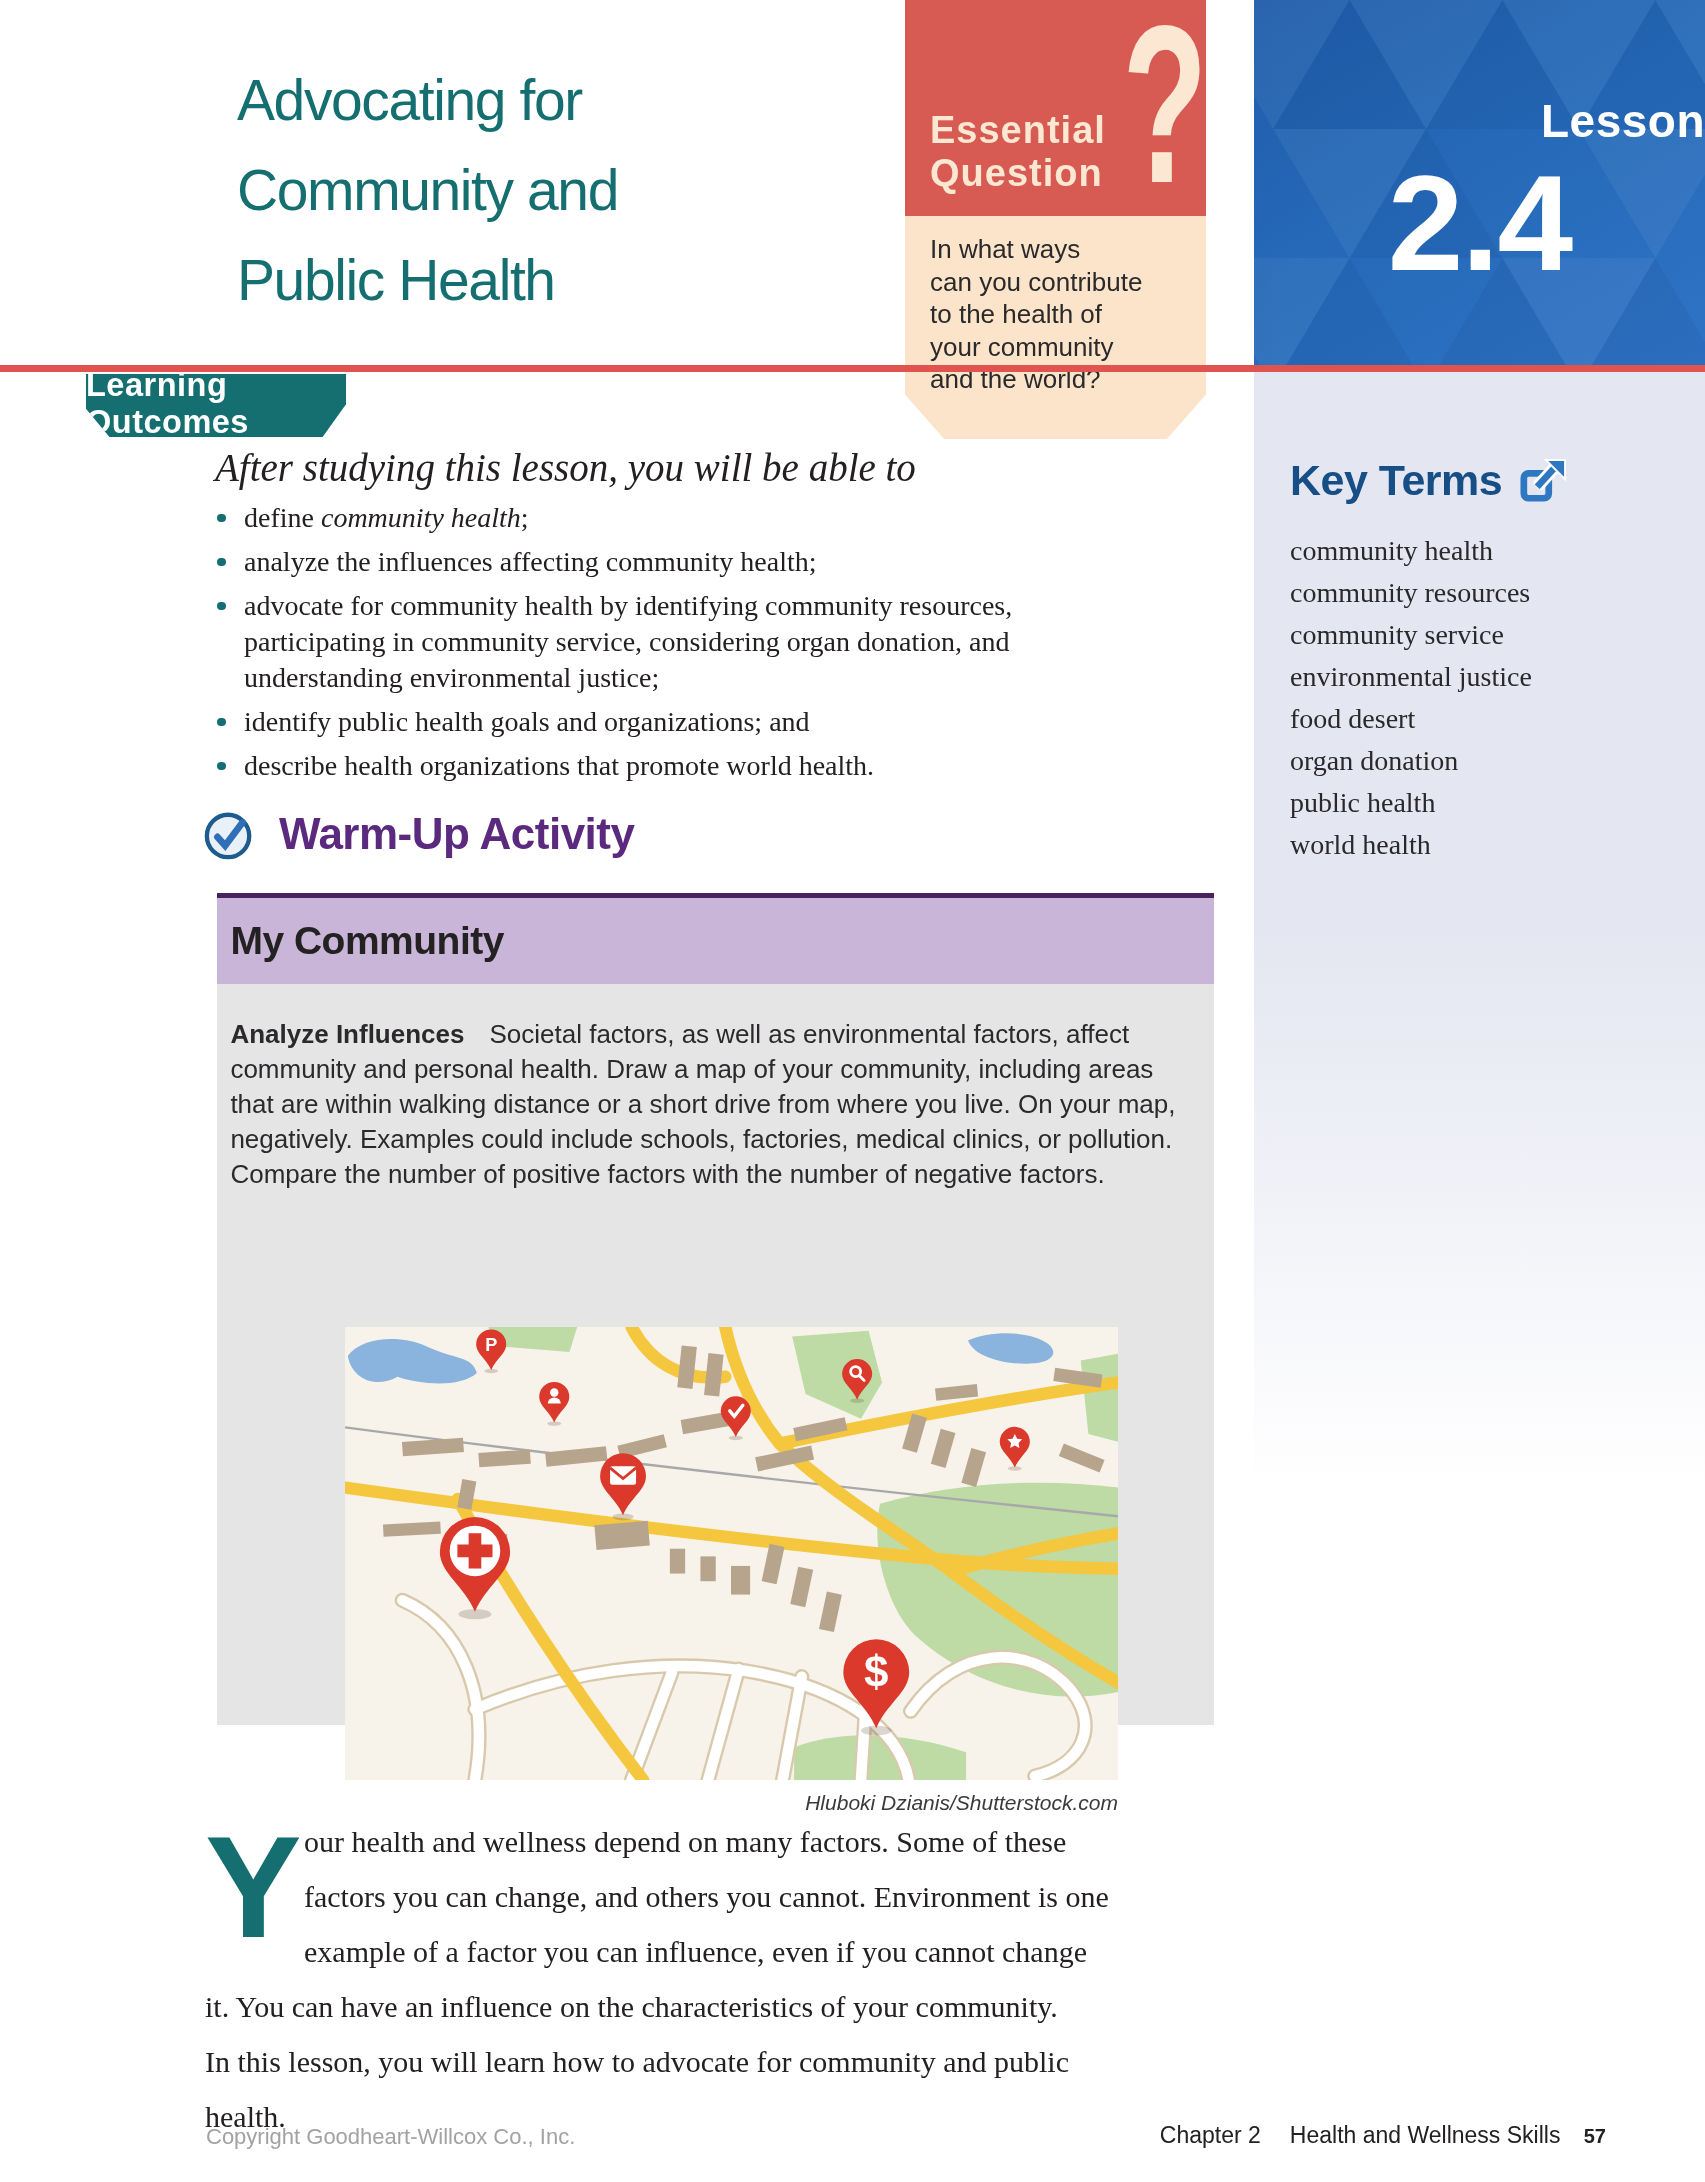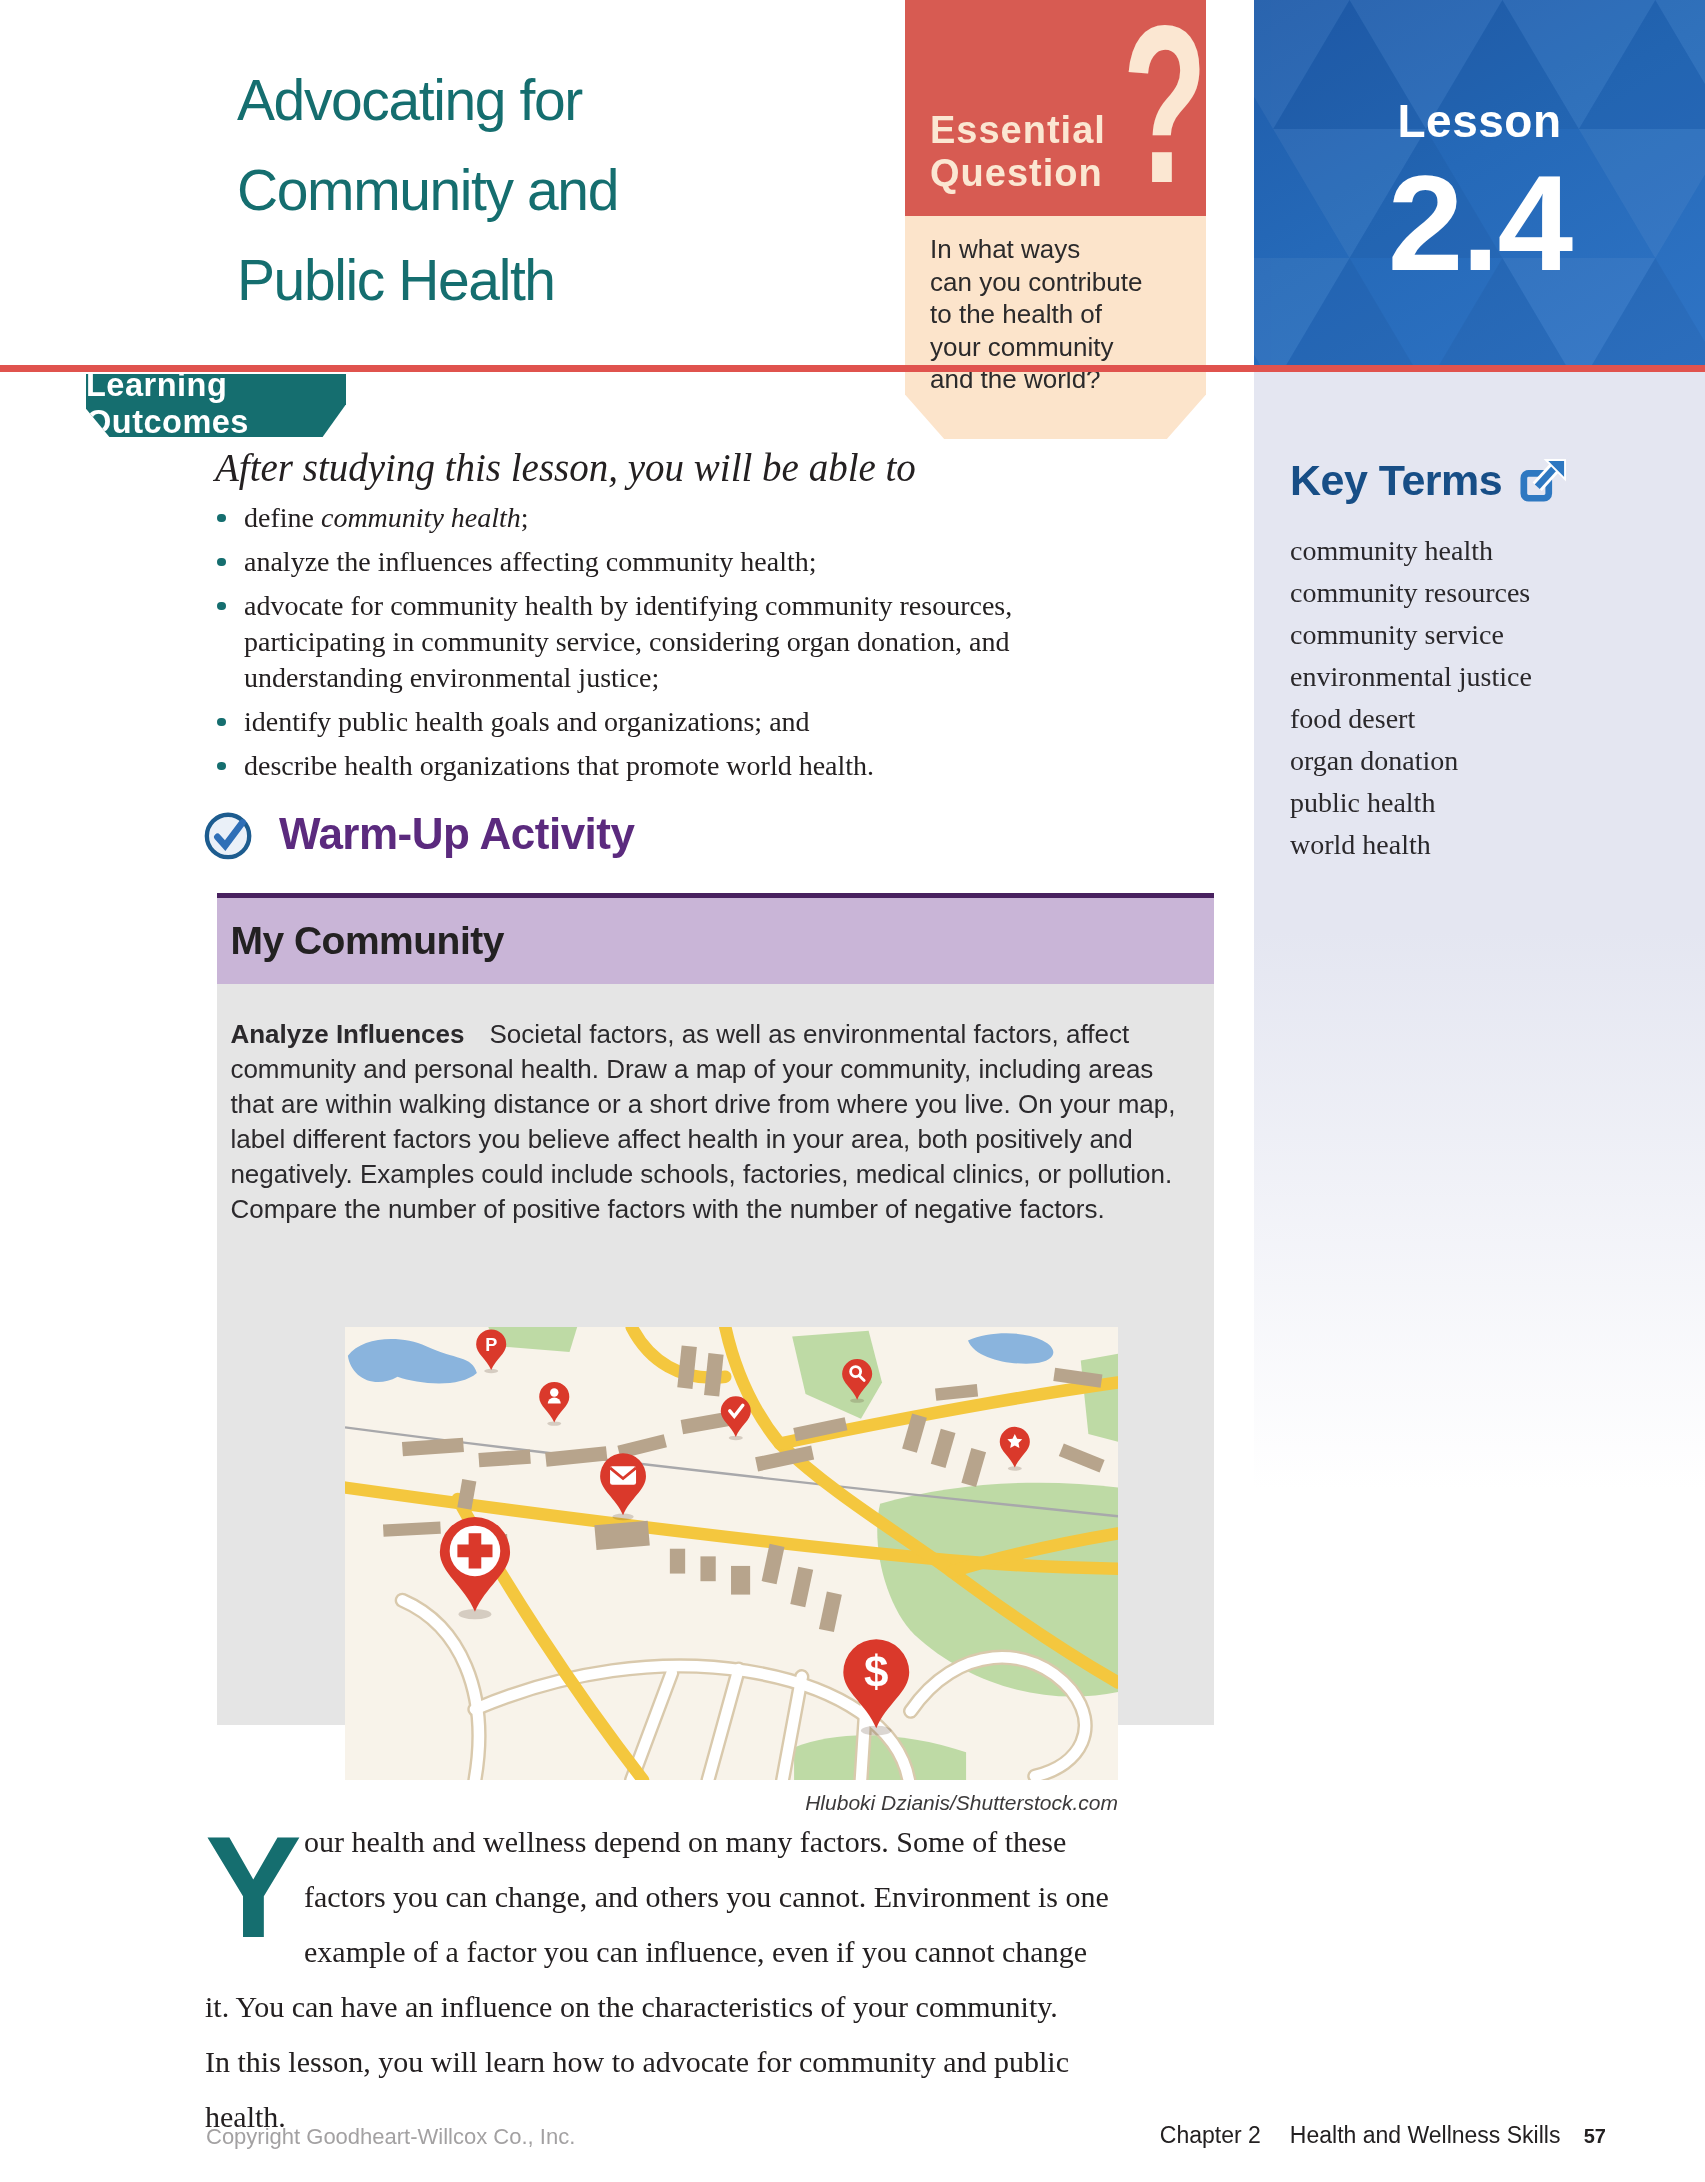--- a/index.html
+++ b/index.html
@@ -20,21 +20,21 @@
            color:#fbe7d2;transform:scaleX(0.62);transform-origin:right top;}
   .eq-body{background:#fce4cb;height:223px;padding:17px 9.6px 0 25px;box-sizing:border-box;
            clip-path:polygon(0 0,100% 0,100% 80%,87% 100%,13% 100%,0 80%);
            font-size:26px;line-height:32.5px;color:#2b2a2b;}
 
   
   .lesson-badge{position:absolute;left:1254px;top:0;width:451px;height:368px;
                 background:linear-gradient(150deg,#1f5caa 0%,#2569b8 45%,#2f74c5 100%);
                 text-align:center;color:#fff;overflow:hidden;}
   .lesson-badge svg{position:absolute;left:0;top:0;}
-  .lesson-label{position:relative;margin-top:94px;font-size:46px;font-weight:bold;letter-spacing:0.5px;}
+  .lesson-label{position:relative;margin-top:94px;font-size:46px;font-weight:bold;letter-spacing:0.5px;text-align:right;}
   .lesson-number{position:relative;font-size:136px;font-weight:bold;line-height:124px;margin-top:13.4px;letter-spacing:-1.9px;}
 
   
   .sidebar-panel{position:absolute;left:1254px;top:372px;width:451px;height:1118px;
                  background:linear-gradient(180deg,#e4e6f1 0%,#e4e6f1 50%,rgba(228,230,241,0) 100%);}
   .key-terms{position:absolute;left:1290px;top:456px;}
   .kt-head{display:flex;align-items:center;gap:15.3px;font-size:43px;font-weight:bold;
            color:#174e86;letter-spacing:-0.5px;}
   .kt-list{margin-top:25px;font-family:"Liberation Serif",serif;font-size:28px;line-height:42px;color:#2a282b;}
 
@@ -194,21 +194,20 @@
 
   <div class="activity-card">
     <div class="activity-bar">
       <span>My Community</span>
     </div>
     <div class="activity-body">
       <div id="activity-text">
           <div><span class="activity-lead">Analyze Influences</span>Societal factors, as well as environmental factors, affect</div>
           <div>community and personal health. Draw a map of your community, including areas</div>
           <div>that are within walking distance or a short drive from where you live. On your map,</div>
-          <div>label different factors you believe affect health in your area, both positively and</div>
           <div>negatively. Examples could include schools, factories, medical clinics, or pollution.</div>
           <div>Compare the number of positive factors with the number of negative factors.</div>
         </div>
 
       <div class="community-map">
         <svg width="773" height="453" viewBox="0 0 809 474" style="font-size:27.5px">
           <rect x="0" y="0" width="809" height="474" fill="#f8f3ea"></rect>
 
           <path d="M3,30 C18,10 58,8 85,20 C115,34 133,30 138,48 C120,64 78,60 55,52 C30,66 6,52 3,30 Z" fill="#8ab4dd"></path>
           <path d="M652,14 C675,4 710,4 730,14 C748,23 744,36 722,38 C698,40 660,34 652,14 Z" fill="#8ab4dd"></path>

